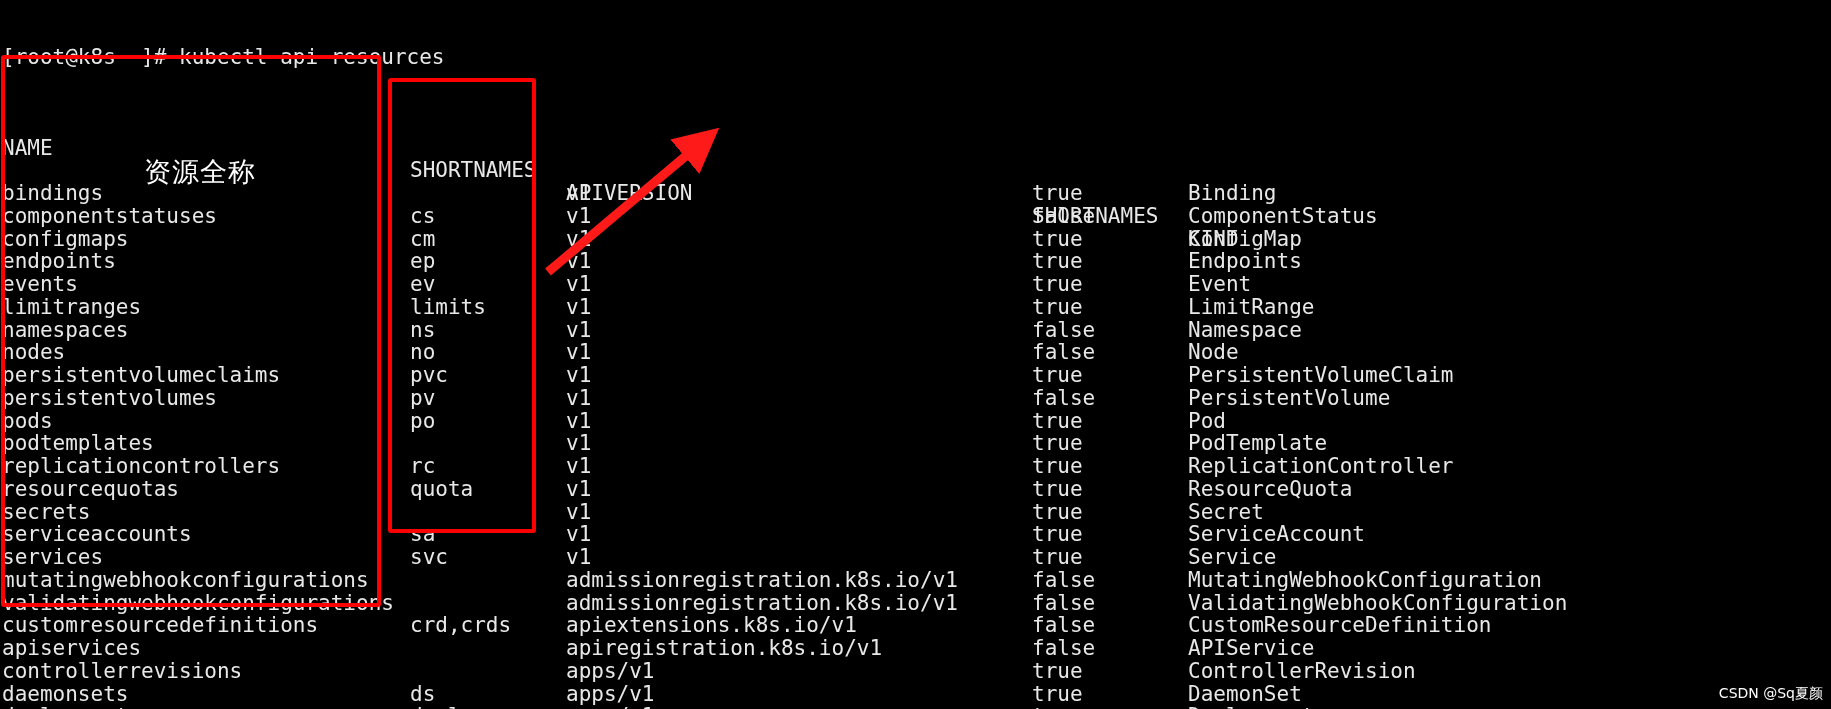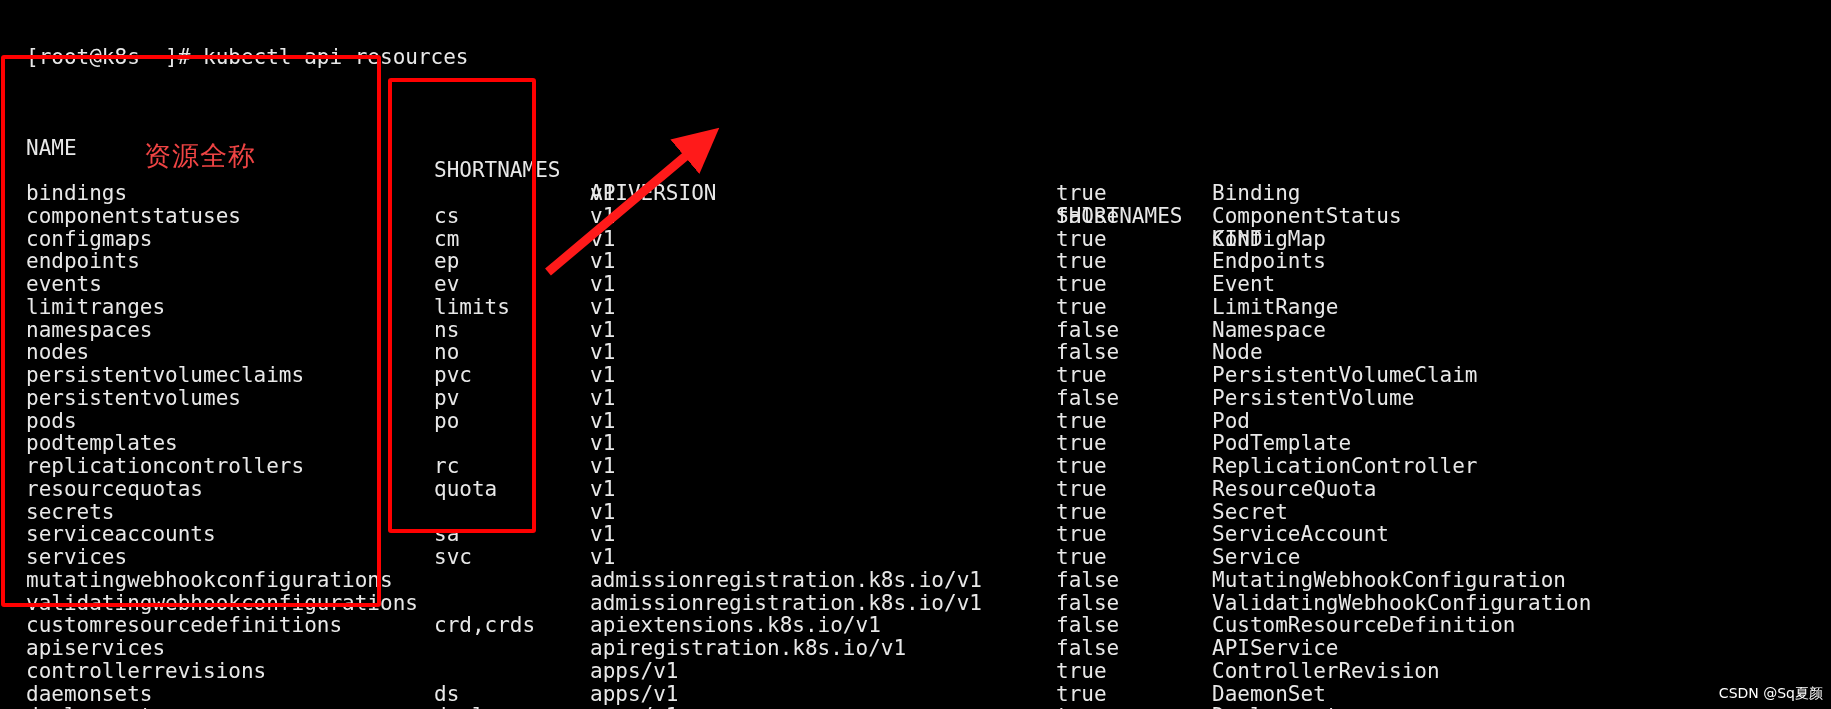--- a/index.html
+++ b/index.html
@@ -22,21 +22,20 @@
     left: 0;
     top: 0;
     width: 1571px;
     height: 709px;
     color: #e8e8e8;
     font-size: 21px;
     line-height: 22.75px;
     letter-spacing: 0px;
     white-space: pre;
     z-index: 1;
-    padding-left: 24px;
   }
   .line {
     height: 22.75px;
     position: relative;
     white-space: pre;
   }
   .prompt-line { padding-left: 2px; }
 
   .c-name     { position: absolute; left: 2px; }
   .c-short    { position: absolute; left: 410px; }
@@ -102,21 +101,21 @@
       <span class="c-ns">SHORTNAMES</span>
       <span class="c-kind">KIND</span>
     </div>
     <div id="rows-host"><div class="line"><span class="c-name">bindings</span><span class="c-short"></span><span class="c-api">v1</span><span class="c-ns">true</span><span class="c-kind">Binding</span></div><div class="line"><span class="c-name">componentstatuses</span><span class="c-short">cs</span><span class="c-api">v1</span><span class="c-ns">false</span><span class="c-kind">ComponentStatus</span></div><div class="line"><span class="c-name">configmaps</span><span class="c-short">cm</span><span class="c-api">v1</span><span class="c-ns">true</span><span class="c-kind">ConfigMap</span></div><div class="line"><span class="c-name">endpoints</span><span class="c-short">ep</span><span class="c-api">v1</span><span class="c-ns">true</span><span class="c-kind">Endpoints</span></div><div class="line"><span class="c-name">events</span><span class="c-short">ev</span><span class="c-api">v1</span><span class="c-ns">true</span><span class="c-kind">Event</span></div><div class="line"><span class="c-name">limitranges</span><span class="c-short">limits</span><span class="c-api">v1</span><span class="c-ns">true</span><span class="c-kind">LimitRange</span></div><div class="line"><span class="c-name">namespaces</span><span class="c-short">ns</span><span class="c-api">v1</span><span class="c-ns">false</span><span class="c-kind">Namespace</span></div><div class="line"><span class="c-name">nodes</span><span class="c-short">no</span><span class="c-api">v1</span><span class="c-ns">false</span><span class="c-kind">Node</span></div><div class="line"><span class="c-name">persistentvolumeclaims</span><span class="c-short">pvc</span><span class="c-api">v1</span><span class="c-ns">true</span><span class="c-kind">PersistentVolumeClaim</span></div><div class="line"><span class="c-name">persistentvolumes</span><span class="c-short">pv</span><span class="c-api">v1</span><span class="c-ns">false</span><span class="c-kind">PersistentVolume</span></div><div class="line"><span class="c-name">pods</span><span class="c-short">po</span><span class="c-api">v1</span><span class="c-ns">true</span><span class="c-kind">Pod</span></div><div class="line"><span class="c-name">podtemplates</span><span class="c-short"></span><span class="c-api">v1</span><span class="c-ns">true</span><span class="c-kind">PodTemplate</span></div><div class="line"><span class="c-name">replicationcontrollers</span><span class="c-short">rc</span><span class="c-api">v1</span><span class="c-ns">true</span><span class="c-kind">ReplicationController</span></div><div class="line"><span class="c-name">resourcequotas</span><span class="c-short">quota</span><span class="c-api">v1</span><span class="c-ns">true</span><span class="c-kind">ResourceQuota</span></div><div class="line"><span class="c-name">secrets</span><span class="c-short"></span><span class="c-api">v1</span><span class="c-ns">true</span><span class="c-kind">Secret</span></div><div class="line"><span class="c-name">serviceaccounts</span><span class="c-short">sa</span><span class="c-api">v1</span><span class="c-ns">true</span><span class="c-kind">ServiceAccount</span></div><div class="line"><span class="c-name">services</span><span class="c-short">svc</span><span class="c-api">v1</span><span class="c-ns">true</span><span class="c-kind">Service</span></div><div class="line"><span class="c-name">mutatingwebhookconfigurations</span><span class="c-short"></span><span class="c-api">admissionregistration.k8s.io/v1</span><span class="c-ns">false</span><span class="c-kind">MutatingWebhookConfiguration</span></div><div class="line"><span class="c-name">validatingwebhookconfigurations</span><span class="c-short"></span><span class="c-api">admissionregistration.k8s.io/v1</span><span class="c-ns">false</span><span class="c-kind">ValidatingWebhookConfiguration</span></div><div class="line"><span class="c-name">customresourcedefinitions</span><span class="c-short">crd,crds</span><span class="c-api">apiextensions.k8s.io/v1</span><span class="c-ns">false</span><span class="c-kind">CustomResourceDefinition</span></div><div class="line"><span class="c-name">apiservices</span><span class="c-short"></span><span class="c-api">apiregistration.k8s.io/v1</span><span class="c-ns">false</span><span class="c-kind">APIService</span></div><div class="line"><span class="c-name">controllerrevisions</span><span class="c-short"></span><span class="c-api">apps/v1</span><span class="c-ns">true</span><span class="c-kind">ControllerRevision</span></div><div class="line"><span class="c-name">daemonsets</span><span class="c-short">ds</span><span class="c-api">apps/v1</span><span class="c-ns">true</span><span class="c-kind">DaemonSet</span></div><div class="line"><span class="c-name">deployments</span><span class="c-short">deploy</span><span class="c-api">apps/v1</span><span class="c-ns">true</span><span class="c-kind">Deployment</span></div></div>
   </div>
 
   <div id="overlay">
     <div class="redbox" id="box-name" style="border-color: rgb(255, 0, 0);"></div>
     <div class="redbox" id="box-short" style="border-color: rgb(255, 0, 0);"></div>
 
-    <div class="annot" id="annot-name" style="color: #ef4444;">资源全称</div>
+    <div class="annot" id="annot-name" style="color: #ffffff; margin-top: 16px;">资源全称</div>
 
     <svg id="arrow" viewBox="0 0 1831 709" xmlns="http://www.w3.org/2000/svg">
       <defs>
         <marker id="ah" markerWidth="5" markerHeight="5" refX="2.2" refY="2.5" orient="auto">
           <path d="M0,0 L5,2.5 L0,5 z" fill="#ff1a1a"></path>
         </marker>
       </defs>
       <line x1="548" y1="272" x2="700" y2="144" stroke="#ff1a1a" stroke-width="9" stroke-linecap="butt" marker-end="url(#ah)"></line>
     </svg>
   </div>

